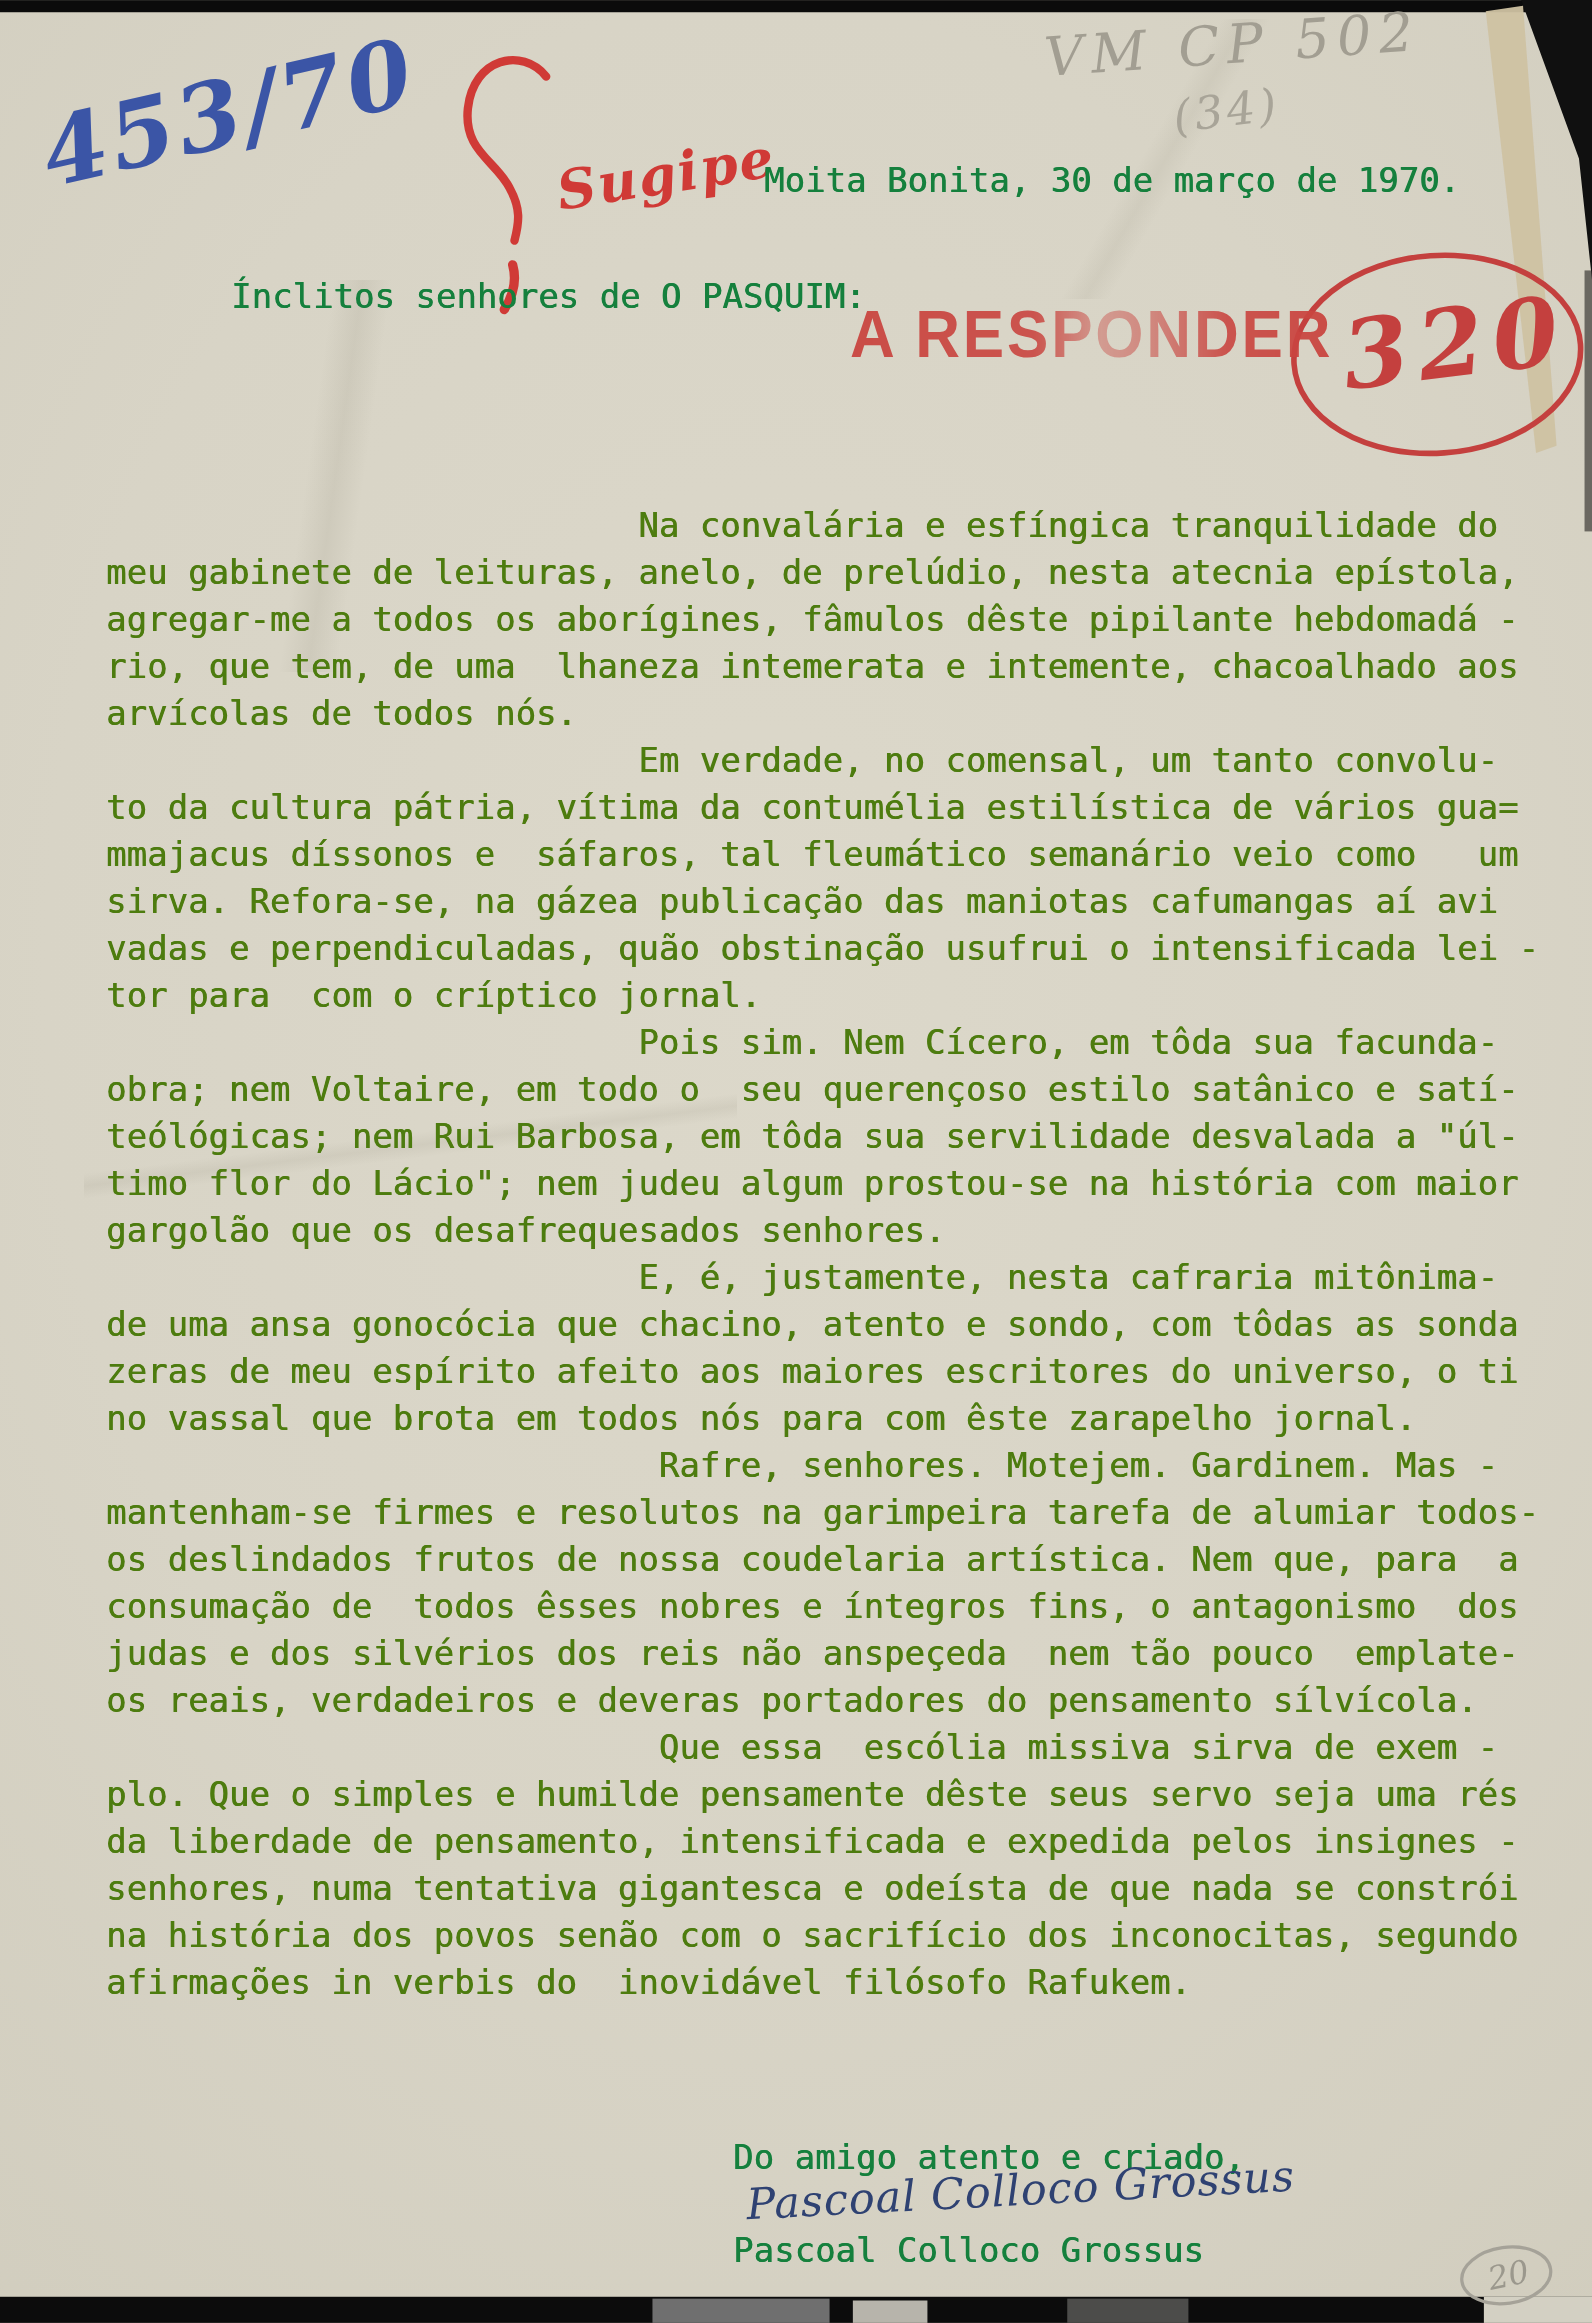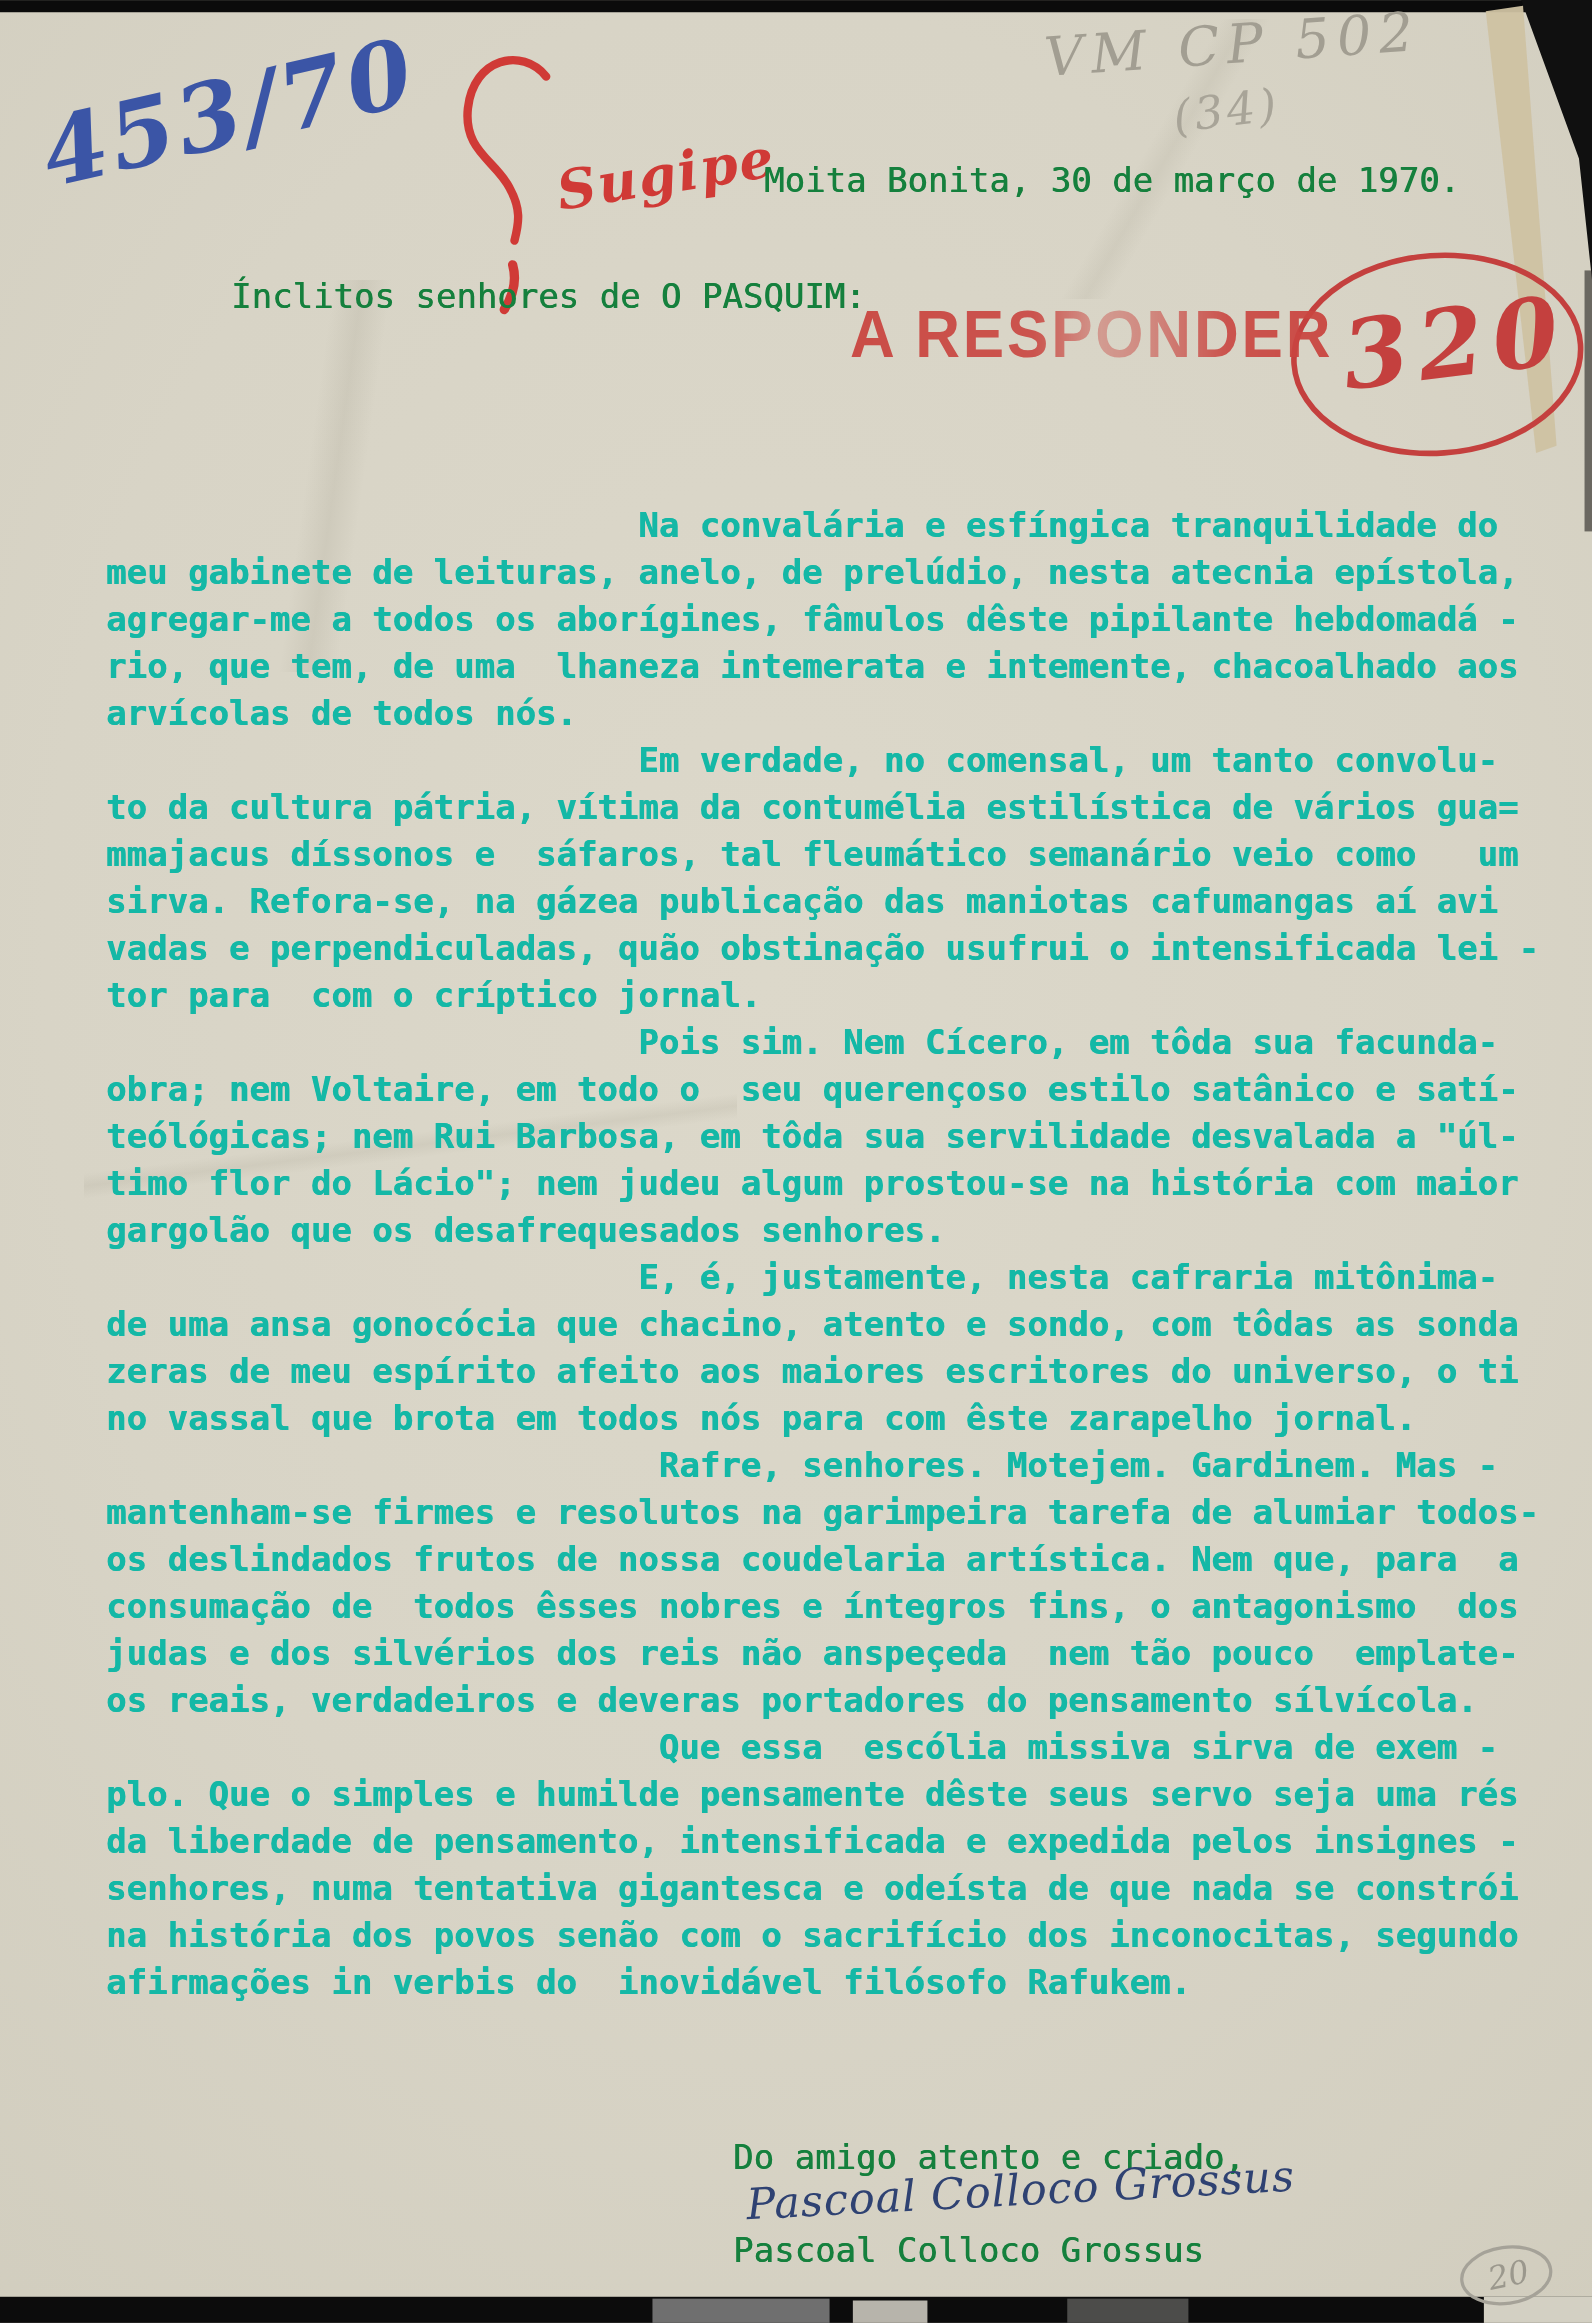--- a/index.html
+++ b/index.html
@@ -14,22 +14,22 @@
          background:linear-gradient(173deg, transparent 46%, rgba(110,105,85,.09) 50%, transparent 54%);}
   .crease3{position:absolute;left:839px;top:18.6px;width:653px;height:280px;pointer-events:none;
          background:linear-gradient(120deg, transparent 47%, rgba(110,105,85,.08) 50%, transparent 53%);}
 
   .typed{position:absolute;color:#15803d;font-size:34px;white-space:pre;
          text-shadow:0.6px 0 0 currentColor;letter-spacing:0;}
   #dateline{left:764px;top:160px;}
   #salutation{left:231px;top:276px;}
 
   #body-block{position:absolute;left:106px;top:502px;}
-  #body-block .line{height:47px;line-height:47px;font-size:34px;color:#14b8a6;
-         white-space:pre;text-shadow:0.6px 0 0 currentColor;font-weight:bold;}
+  #body-block .line{height:47px;line-height:47px;font-size:34px;color:#4d7c0f;
+         white-space:pre;text-shadow:0.6px 0 0 currentColor;}
 
   #closing{left:733px;top:2137px;}
   #signature-typed{left:733px;top:2230px;}
 
   .hand{position:absolute;font-family:"DejaVu Serif",serif;font-style:italic;}
   #registry-number{left:39px;top:58px;font-size:93px;font-weight:bold;color:#3b55a6;
          transform:rotate(-13deg);letter-spacing:3.7px;}
   #red-note{left:556px;top:142px;font-size:54px;color:#d03a36;transform:rotate(-9deg);
          font-weight:bold;letter-spacing:1.9px;}
   #pencil-note-1{left:1044px;top:13px;font-size:54px;color:#a29e92;transform:rotate(-4deg);

